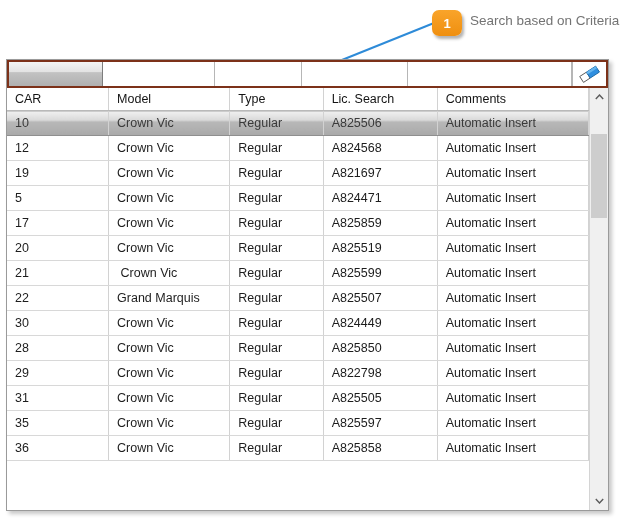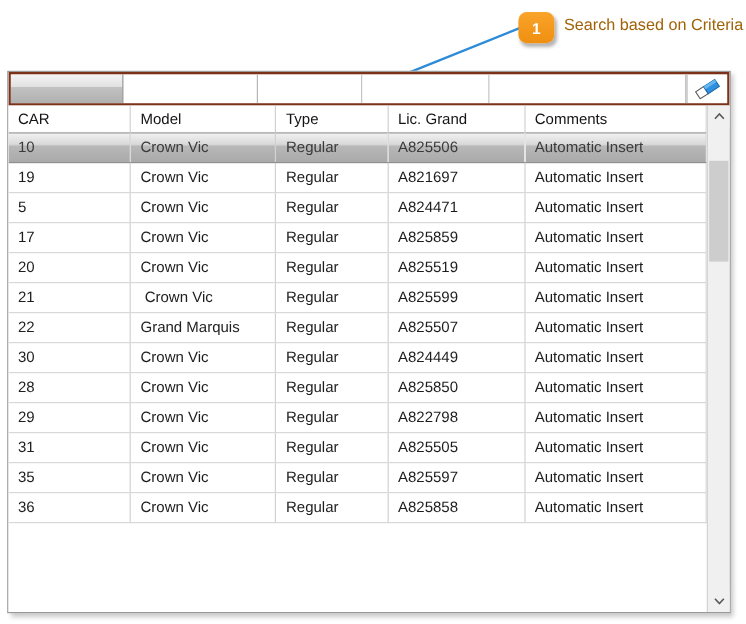--- a/index.html
+++ b/index.html
@@ -44,21 +44,21 @@
     display: flex;
     align-items: center;
     justify-content: center;
     line-height: 1;
   }
   .callout-text {
     position: absolute;
     left: 470px;
     top: 13px;
     font-size: 13.5px;
-    color: #a16207;
+    color: #737373;
     white-space: nowrap;
   }
 
   
   #grid-frame {
     position: absolute;
     left: 6px;
     top: 59px;
     width: 603px;
     height: 452px;
@@ -247,30 +247,37 @@
             <col class="c-model">
             <col class="c-type">
             <col class="c-plate">
             <col class="c-comm">
         </colgroup>
         <thead>
           <tr>
             <th>CAR</th>
             <th>Model</th>
             <th>Type</th>
-            <th>Lic. Grand</th>
+            <th>Lic. Search</th>
             <th>Comments</th>
           </tr>
         </thead>
         <tbody id="grid-body">
             <tr class="selected">
               <td>10</td>
               <td>Crown Vic</td>
               <td>Regular</td>
               <td>A825506</td>
+              <td>Automatic Insert</td>
+            </tr>
+            <tr>
+              <td>12</td>
+              <td>Crown Vic</td>
+              <td>Regular</td>
+              <td>A824568</td>
               <td>Automatic Insert</td>
             </tr>
             <tr>
               <td>19</td>
               <td>Crown Vic</td>
               <td>Regular</td>
               <td>A821697</td>
               <td>Automatic Insert</td>
             </tr>
             <tr>

